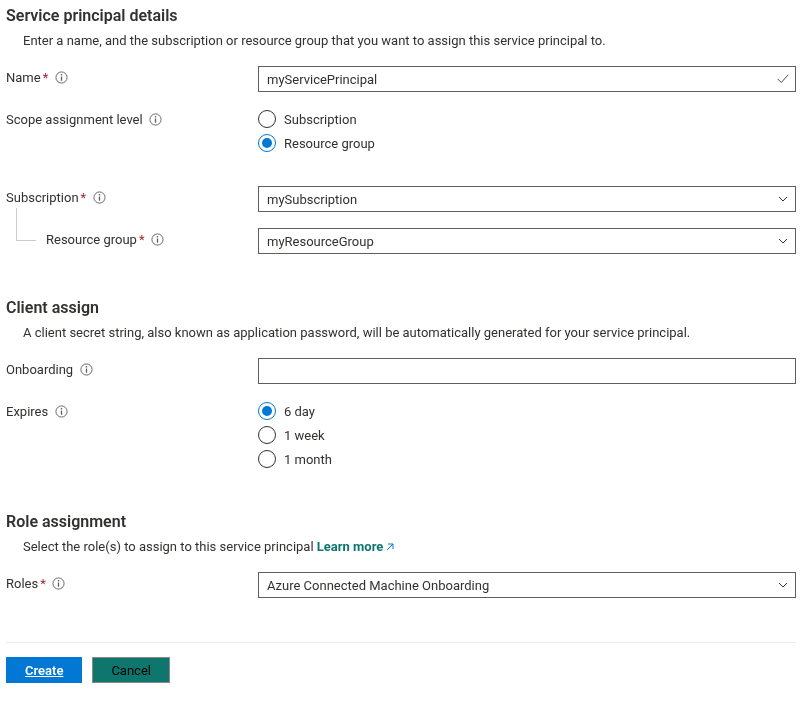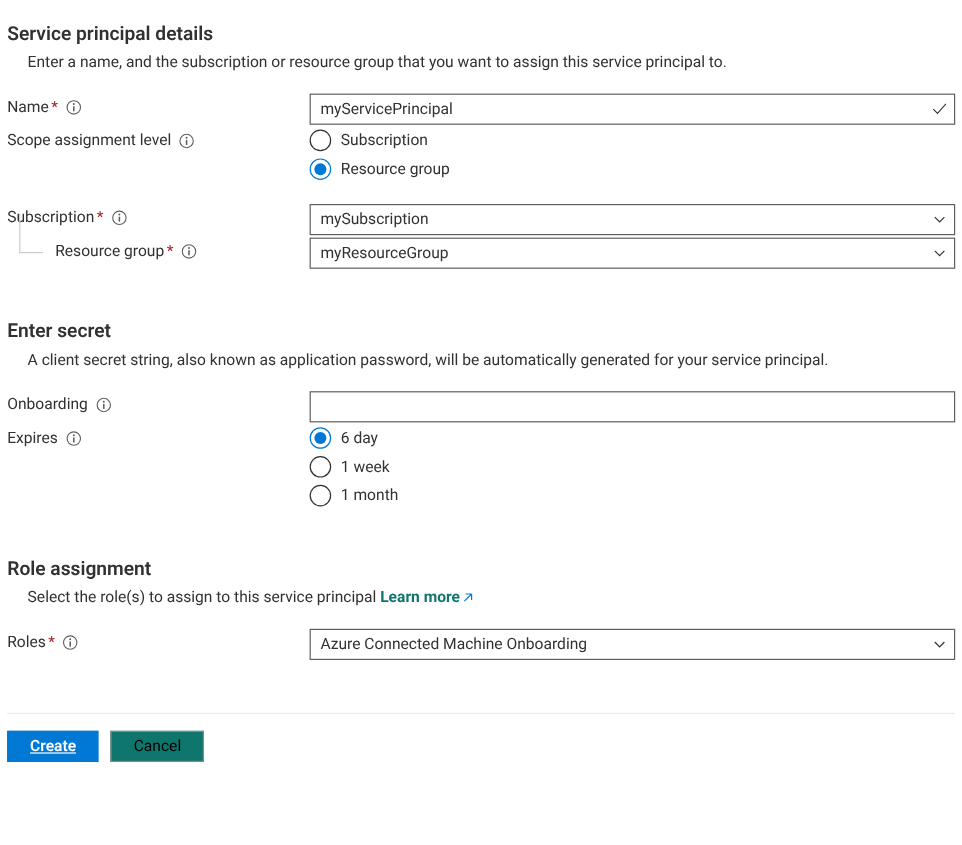--- a/index.html
+++ b/index.html
@@ -8,32 +8,32 @@
     font-family: "Segoe UI", -apple-system, BlinkMacSystemFont, Roboto, sans-serif;
     font-size: 13px;
     color: #323130;
     background: #fff;
     width: 802px;
     padding: 6px 6px 0 6px;
   }
   h2.section-title {
     font-size: 16px;
     font-weight: 600;
-    margin: 12px 0 8px 0;
+    margin: 0 0 8px 0;
     color: #323130;
   }
   .section-desc {
     font-size: 13px;
     color: #323130;
     margin: 0 0 18px 17px;
   }
   .form-row {
     display: flex;
     align-items: flex-start;
-    margin-bottom: 2px;
+    margin-bottom: 16px;
   }
   .form-label-col {
     width: 252px;
     flex: 0 0 252px;
     display: flex;
     align-items: center;
     padding-top: 4px;
     font-size: 13px;
     color: #323130;
   }
@@ -260,21 +260,21 @@
           <svg viewBox="0 0 14 14">
             <use href="#chev-i"></use>
           </svg>
         </span>
     </div>
   </div>
 </div>
 
 <div class="section-gap"></div>
 
-<h2 class="section-title">Enter secret</h2>
+<h2 class="section-title">Client assign</h2>
 <p class="section-desc">A client secret string, also known as application password, will be automatically generated for your service principal.</p>
 
 <div class="form-row">
   <div class="form-label-col">
     <span>Onboarding</span>
     <span class="info-icon">
         <svg viewBox="0 0 14 14">
           <use href="#info-i"></use>
         </svg>
       </span>

